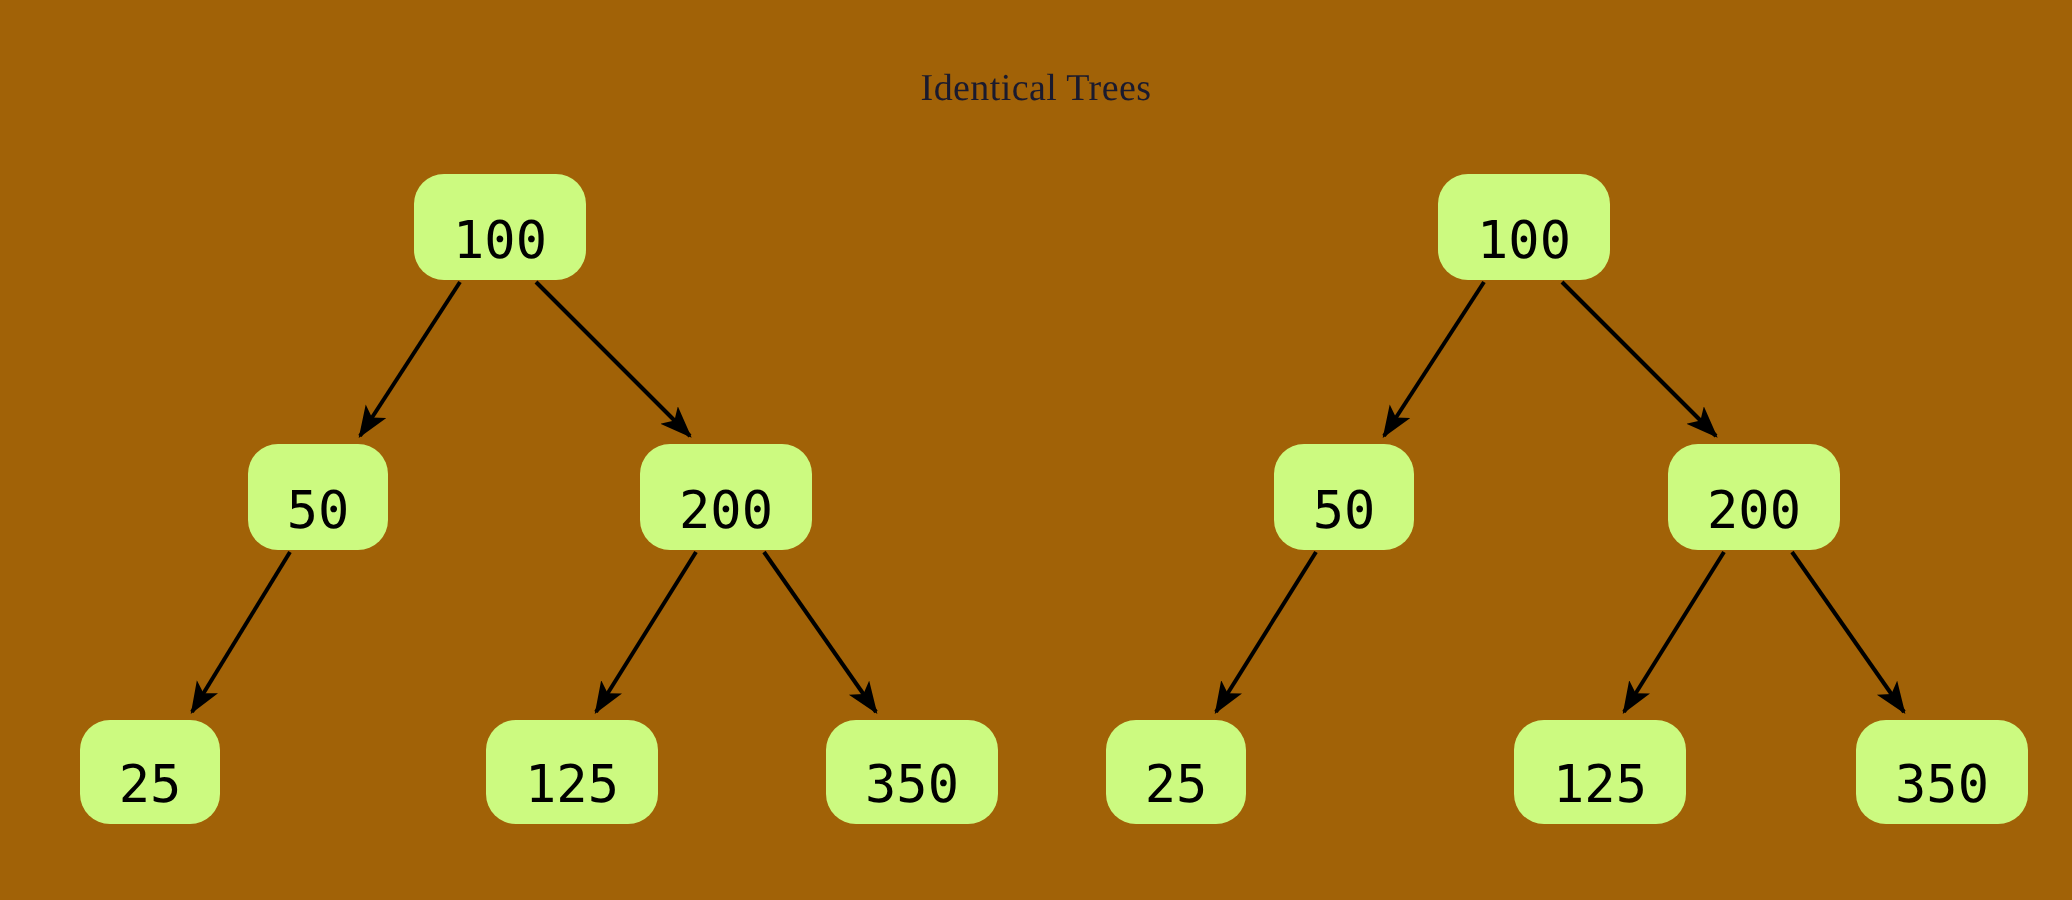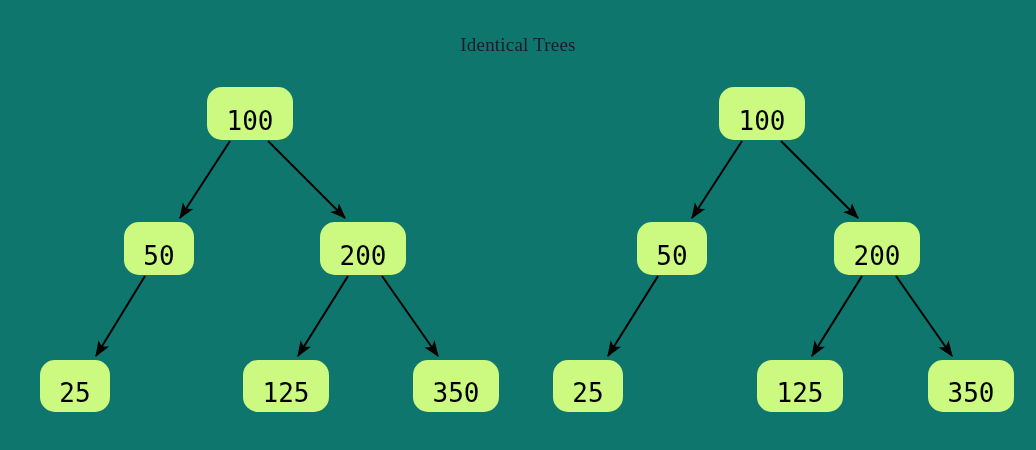--- a/index.html
+++ b/index.html
@@ -7,21 +7,21 @@
     padding: 0;
     background: #ffffff;
   }
   body {
     font-family: "Liberation Serif", serif;
   }
   #canvas {
     position: relative;
     width: 1036px;
     height: 450px;
-    background: #0f766e;
+    background: #a16207;
     overflow: hidden;
   }
   #diagram-title {
     position: absolute;
     left: 0;
     top: 34px;
     width: 1036px;
     text-align: center;
     font-family: "Liberation Serif", serif;
     font-size: 19px;

